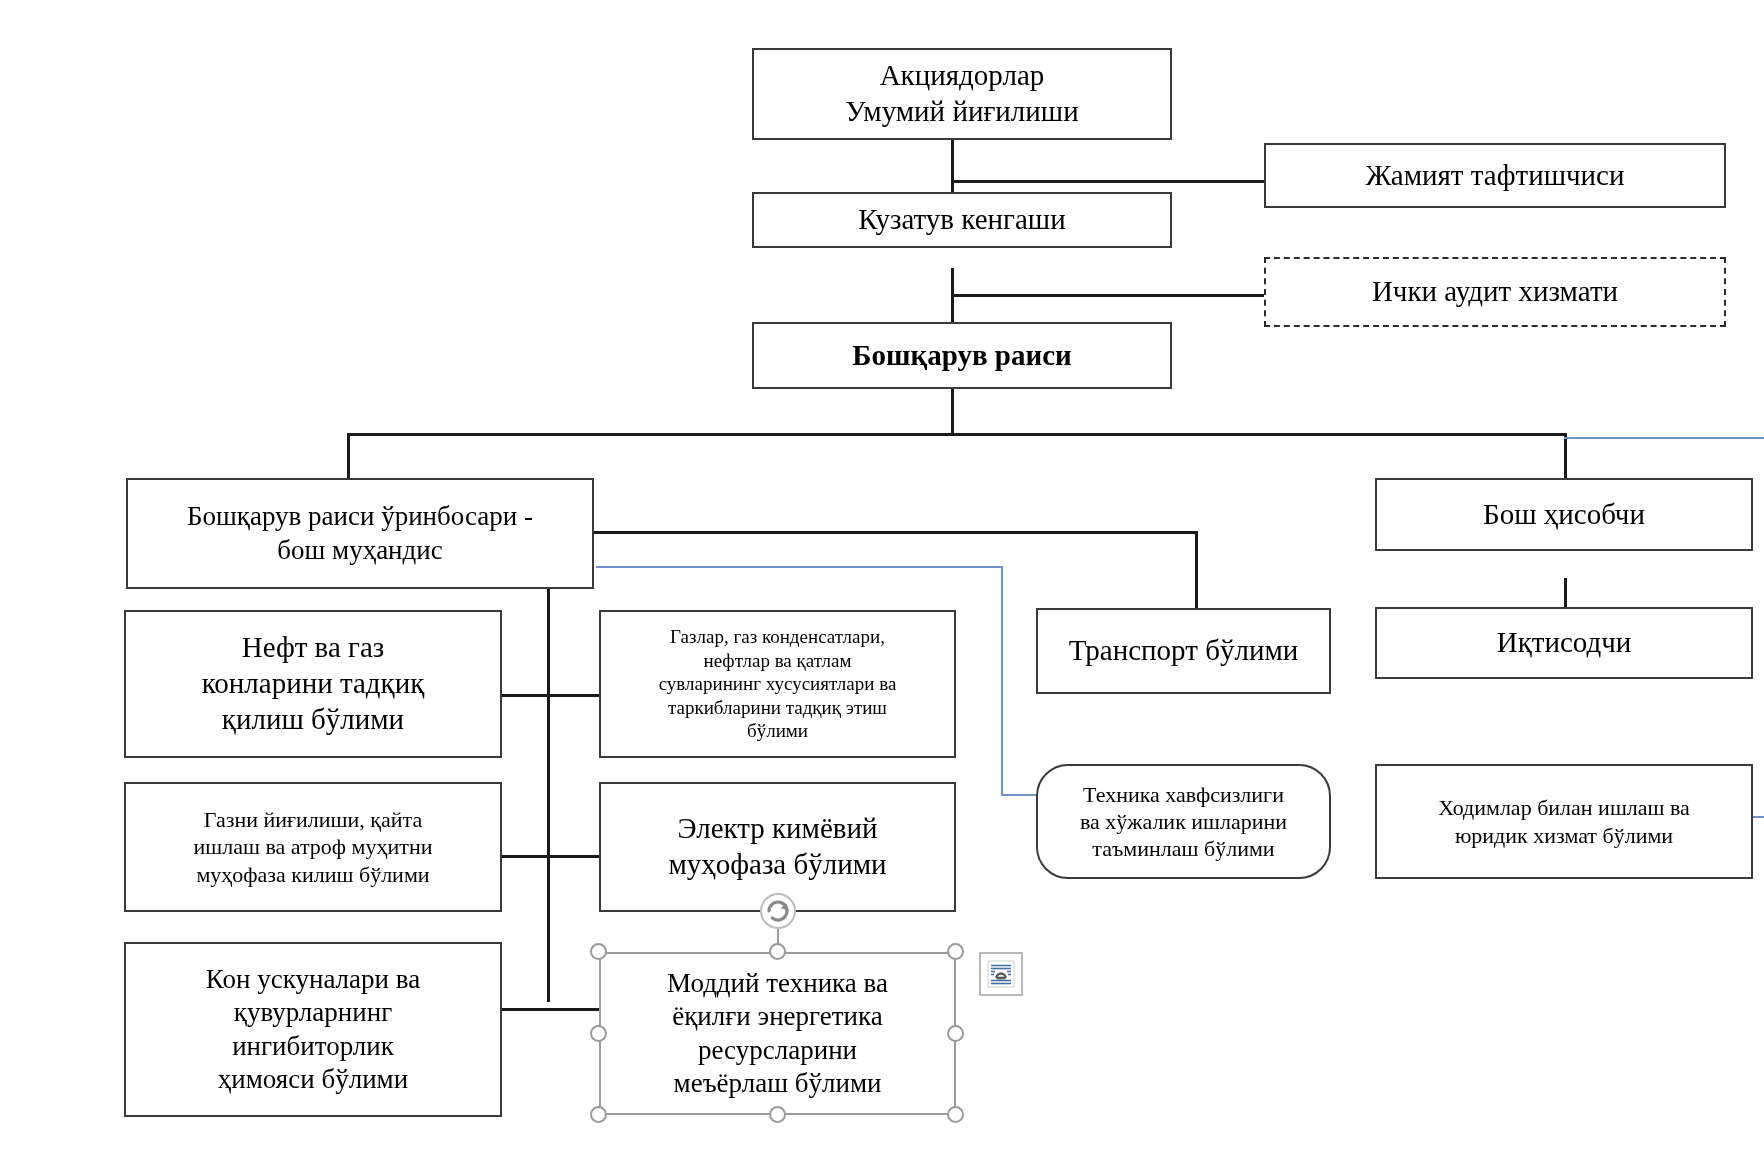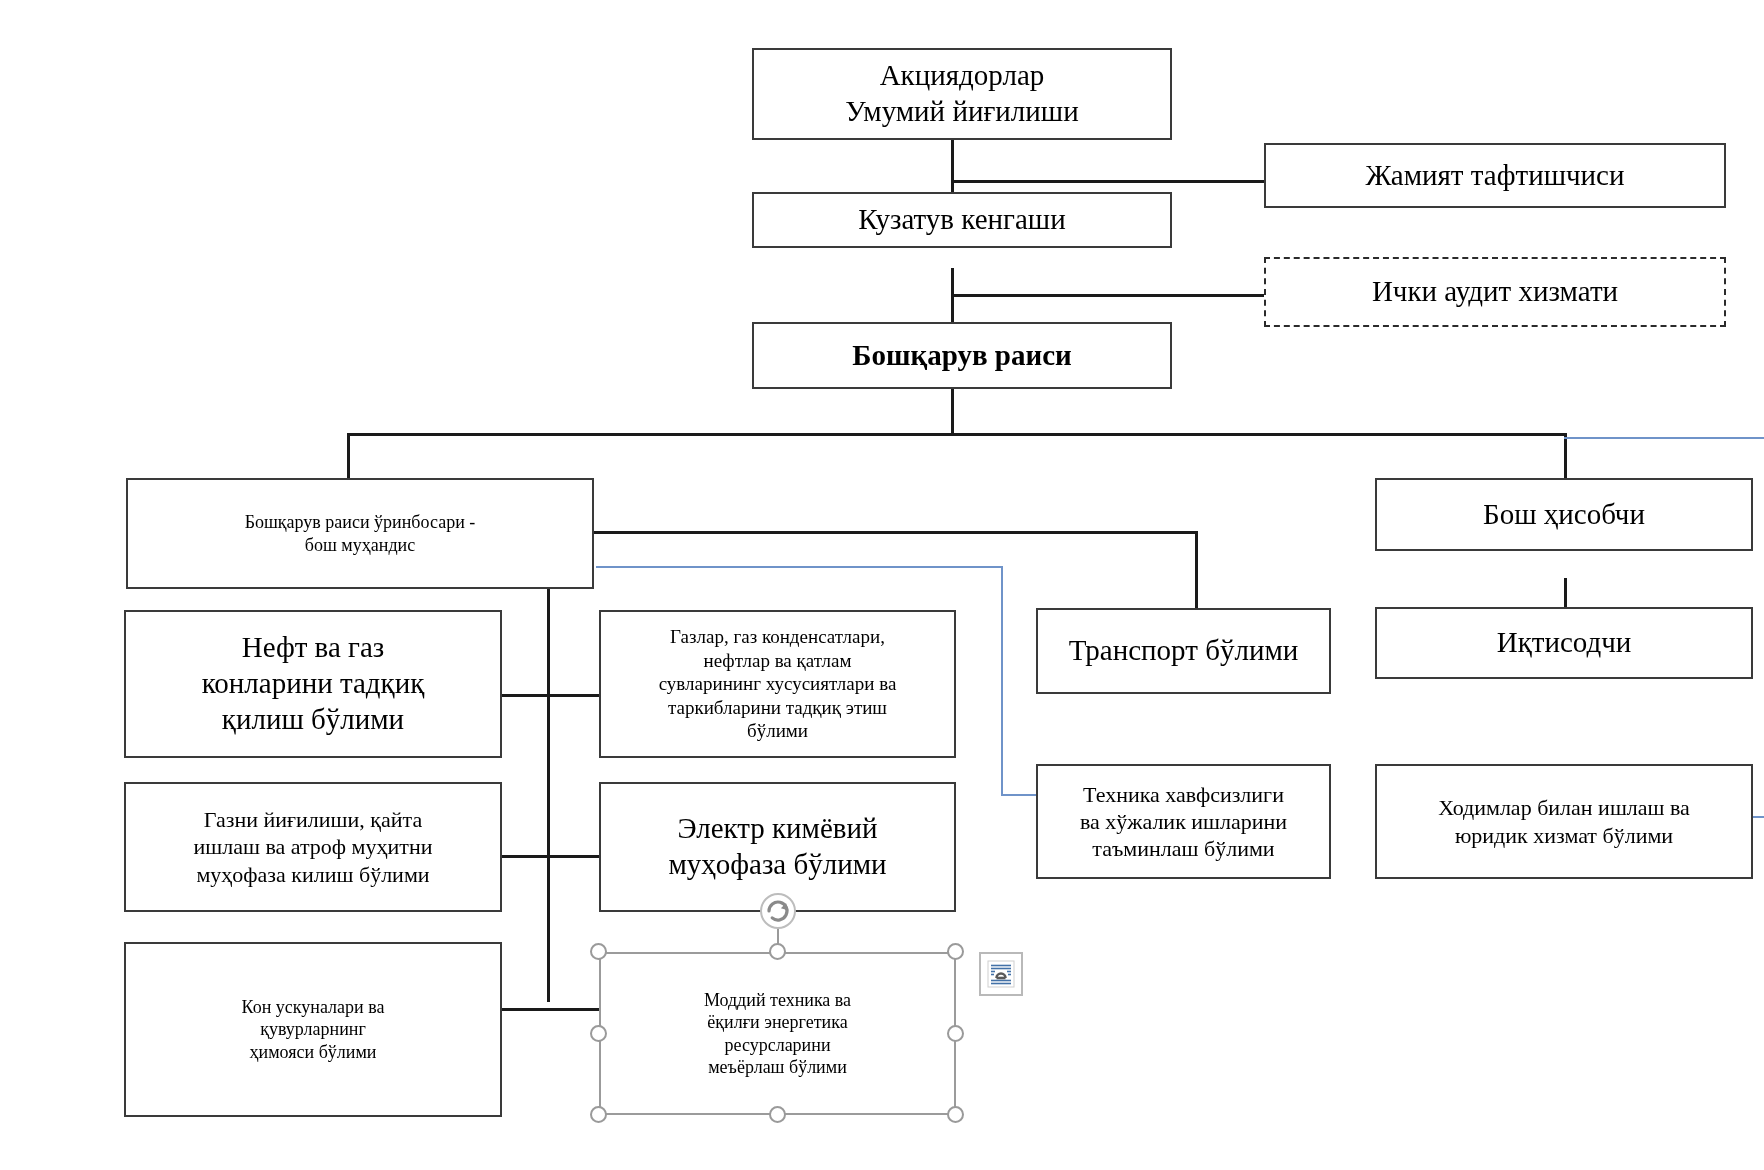--- a/index.html
+++ b/index.html
@@ -32,21 +32,21 @@
     text-align: center;
     line-height: 1.24;
     padding: 2px 8px;
     z-index: 5;
   }
   .node span { display: block; width: 100%; }
 
   .node.dashed { border: 2px dashed #2b2b2b; }
 
   .f-lg  { font-size: 29px; }
-  .f-md  { font-size: 18px; }
+  .f-md  { font-size: 27px; }
   .f-sm  { font-size: 22px; }
   .f-xs  { font-size: 19px; }
 
   
   .conn {
     position: absolute;
     background: #1a1a1a;
     z-index: 2;
   }
   .conn.v { width: 3px; }
@@ -216,39 +216,40 @@
     </span>
   </div>
 
   <div class="node f-lg" style="left:563px; top:782px; width:357px; height:130px;">
     <span>
       <span>Электр кимёвий</span>
       <span>муҳофаза  бўлими</span>
     </span>
   </div>
 
-  <div class="node f-sm" style="left:1000px; top:764px; width:295px; height:115px;">
+  <div class="node f-sm" style="left:1000px; top:764px; width:295px; height:115px;border-radius:32px;">
     <span>
       <span>Техника хавфсизлиги</span>
       <span>ва  хўжалик ишларини</span>
       <span>таъминлаш бўлими</span>
     </span>
   </div>
 
   <div class="node f-sm" style="left:1339px; top:764px; width:378px; height:115px;">
     <span>
       <span>Ходимлар билан ишлаш ва</span>
       <span>юридик хизмат бўлими</span>
     </span>
   </div>
 
   <div class="node f-md" style="left:88px; top:942px; width:378px; height:175px;">
     <span>
       <span>Кон ускуналари ва</span>
       <span>қувурларнинг</span>
+      <span>ингибиторлик</span>
       <span>ҳимояси бўлими</span>
     </span>
   </div>
 
   <div class="node f-md" style="left:563px; top:952px; width:357px; height:163px; border-color:#2b2b2b;">
     <span>
       <span>Моддий техника ва</span>
       <span>ёқилғи энергетика</span>
       <span>ресурсларини</span>
       <span>меъёрлаш  бўлими</span>

